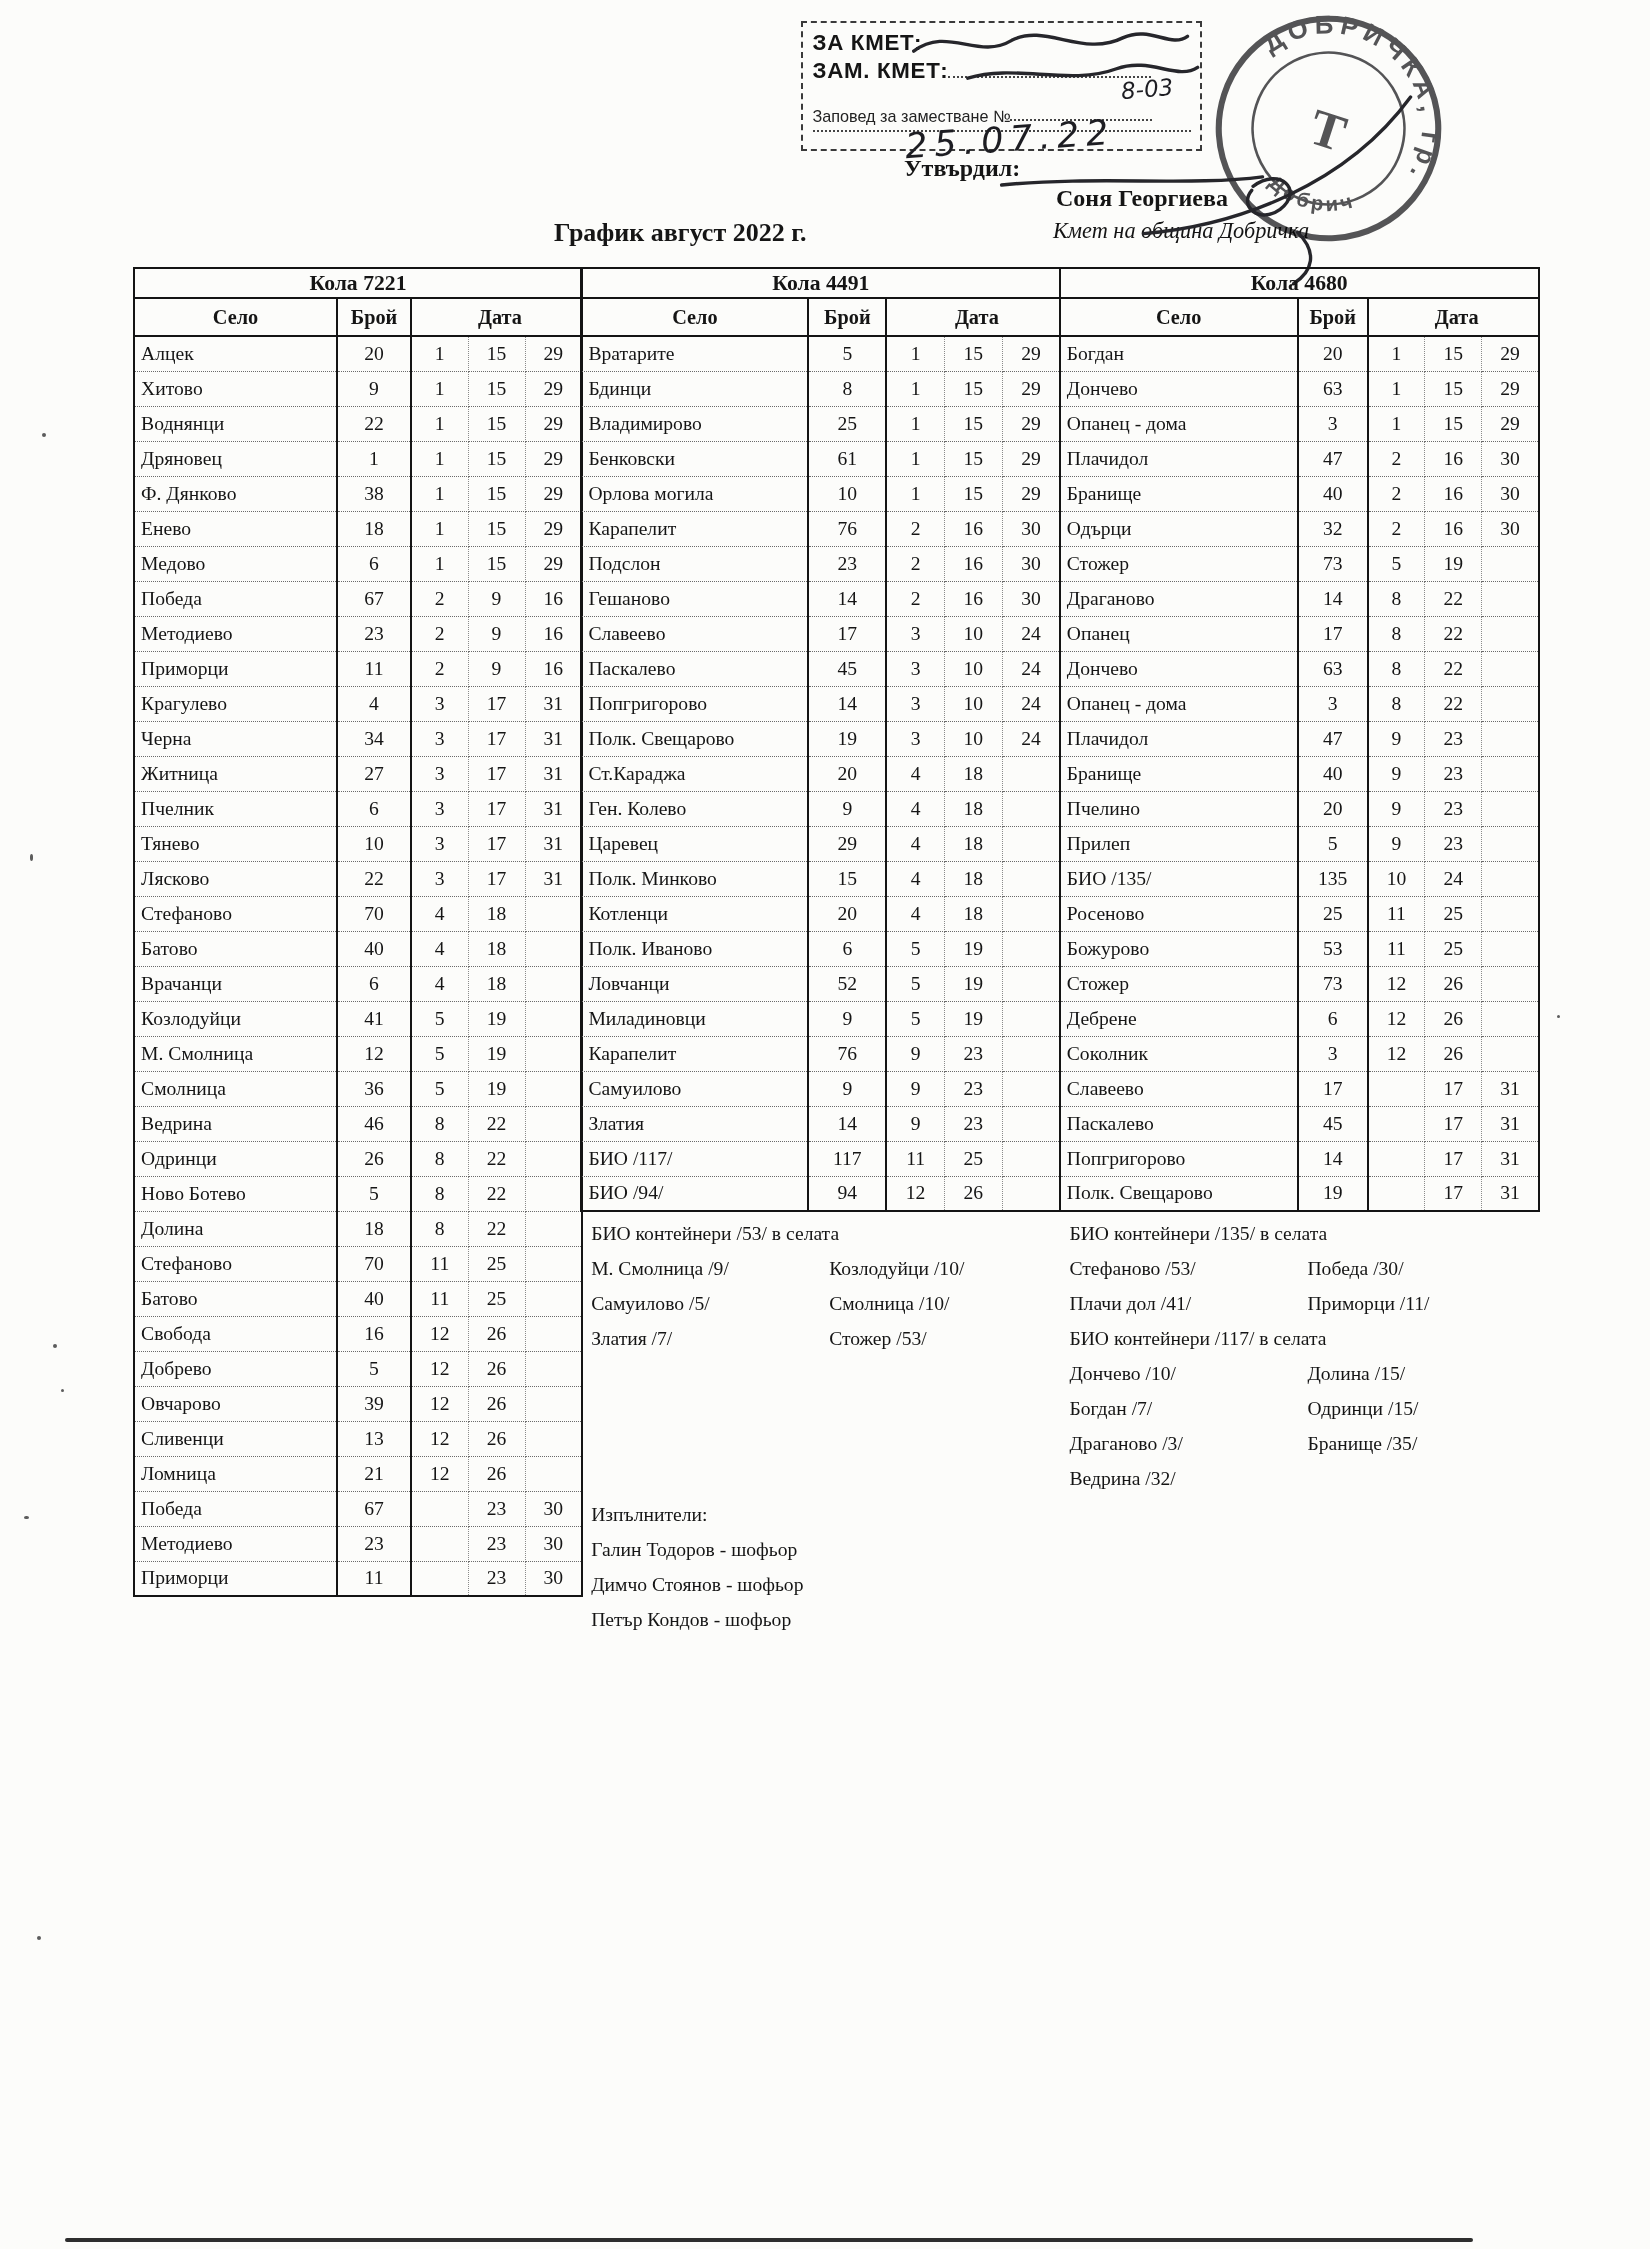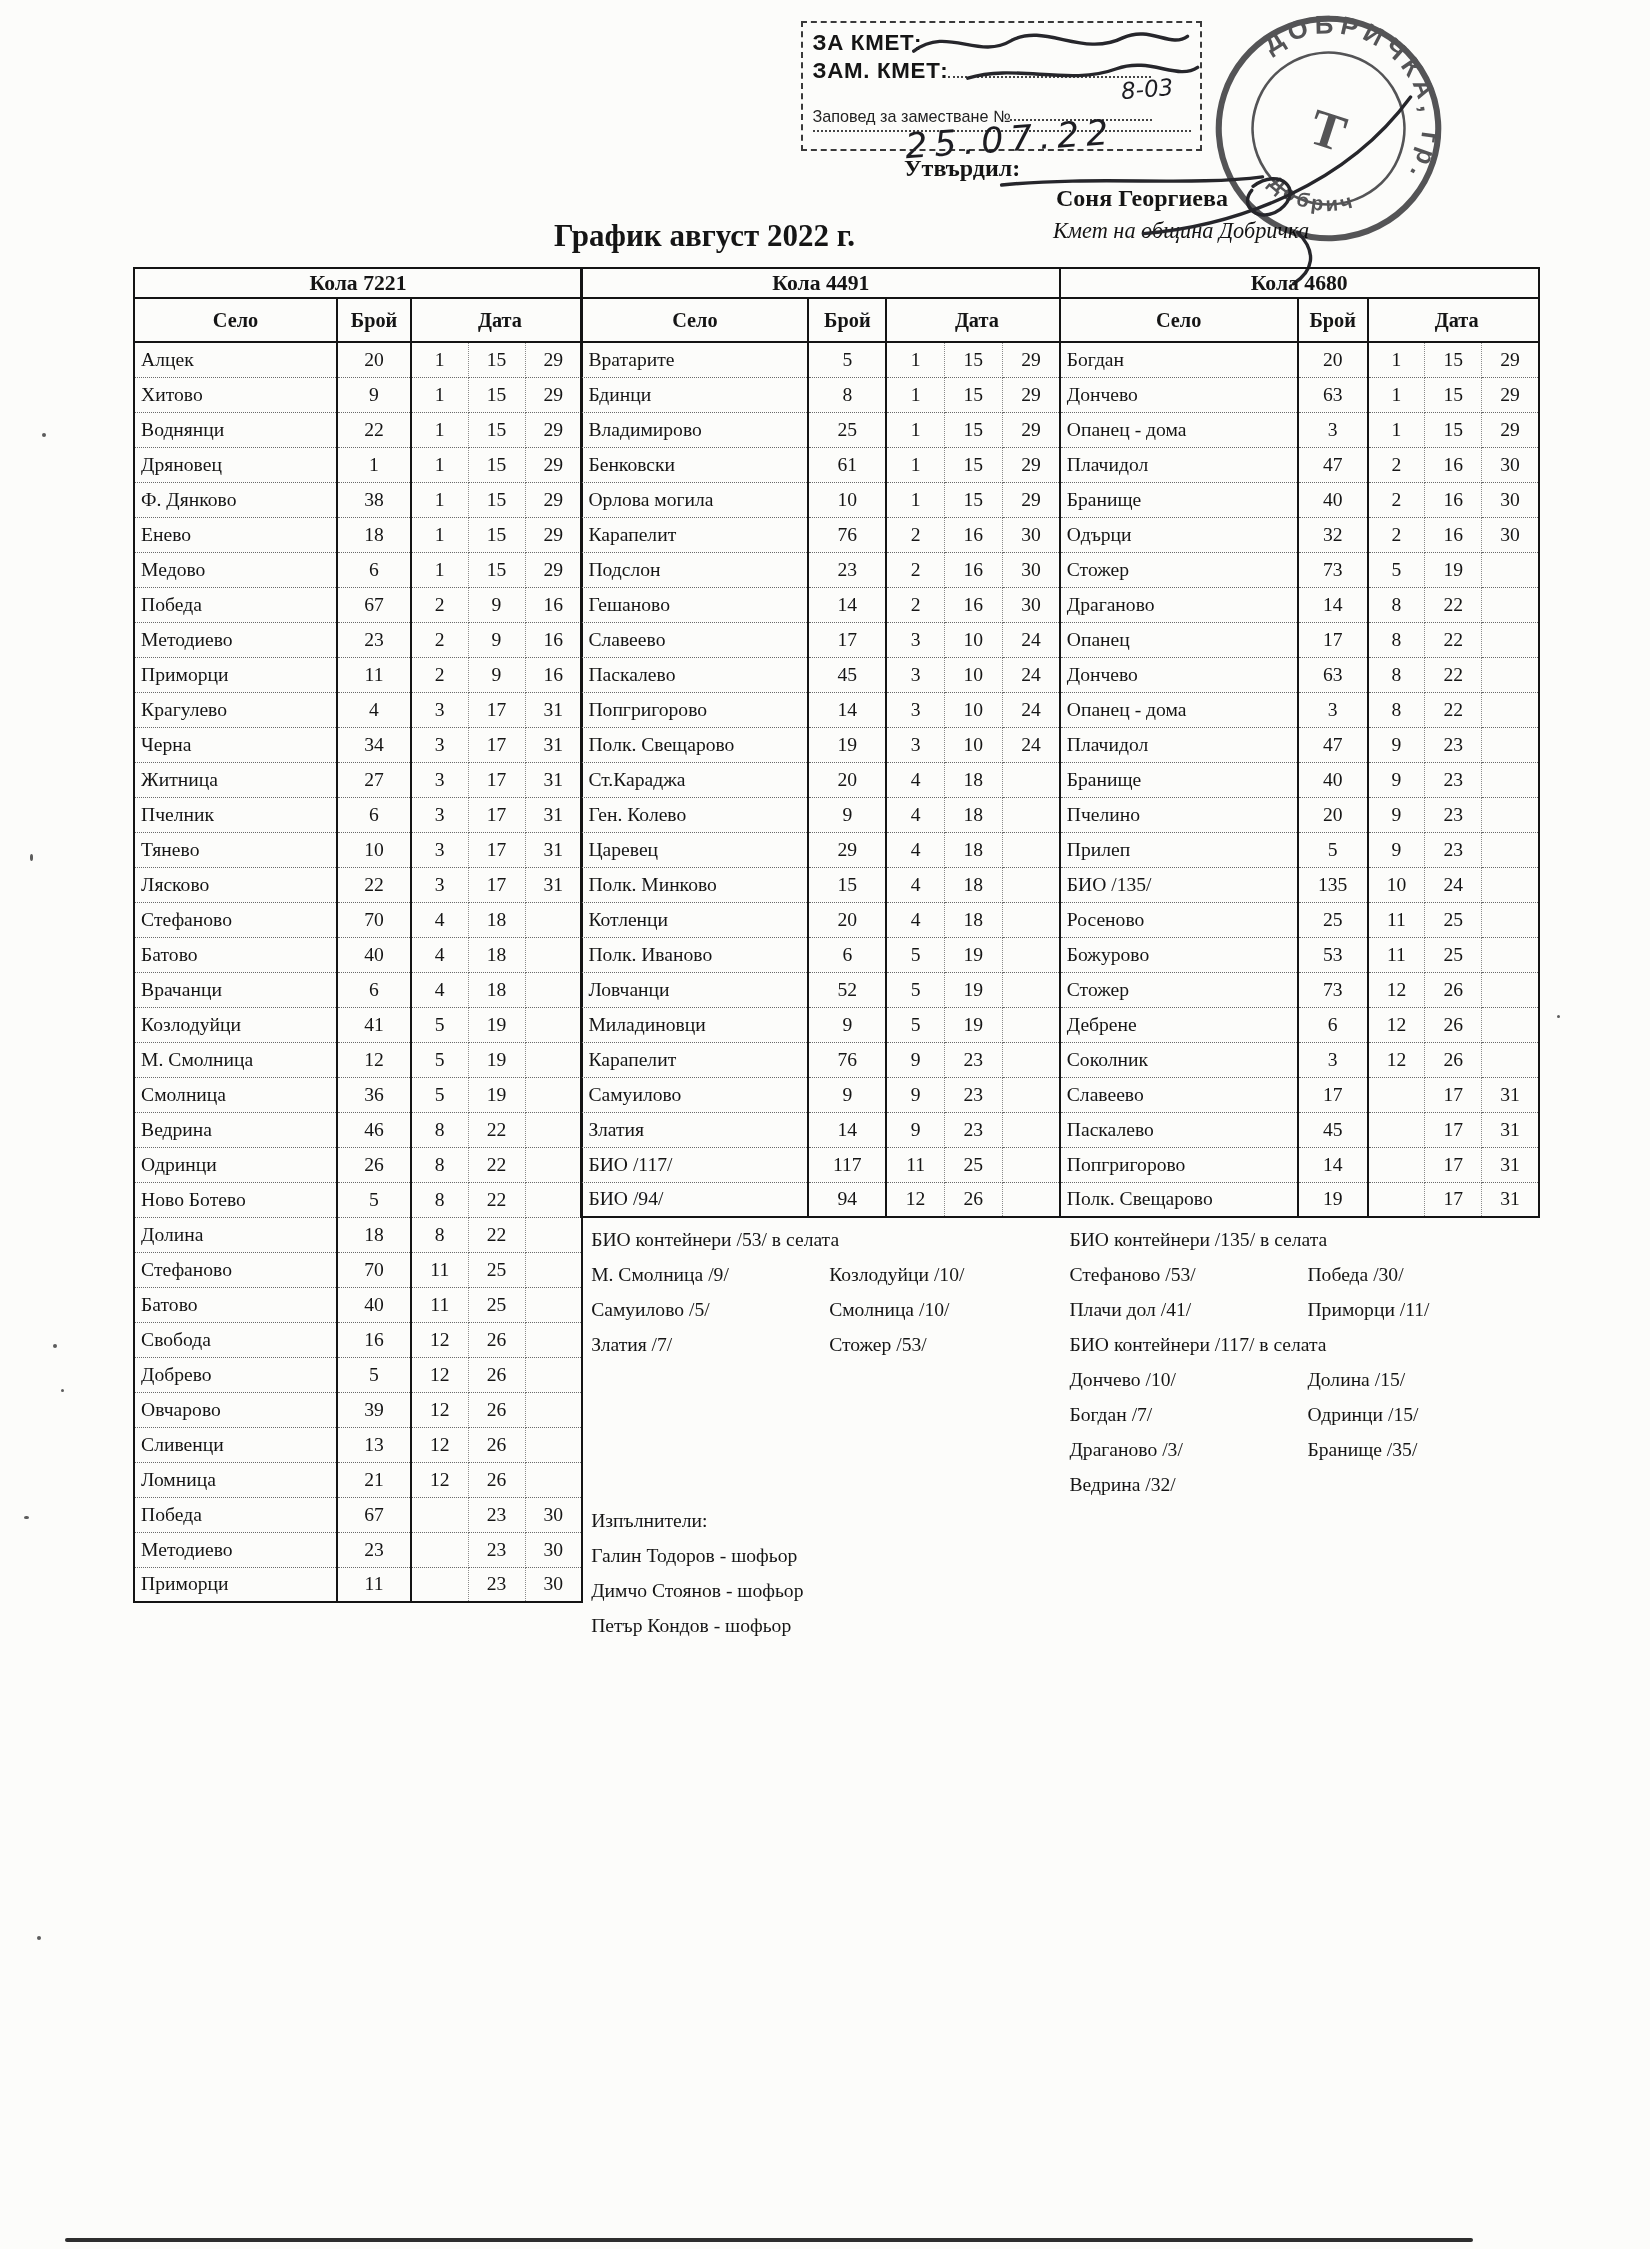--- a/index.html
+++ b/index.html
@@ -24,40 +24,40 @@
   .sb-bottomline { position:absolute; left:9.5px; right:9.5px; bottom:17.6px; border-bottom:2.7px dotted #444; }
   .handwriting {
     font-family:"DejaVu Sans", sans-serif;
     font-style:italic; color:#1d1d22;
   }
   .hw-number { position:absolute; right:27px; top:53px; font-size:23px; transform:rotate(-5deg); }
   .hw-date { position:absolute; left:102px; bottom:-9.5px; font-size:35px; letter-spacing:6.8px; transform:rotate(-4deg); }
   .utvardil { position:absolute; left:904px; top:139px; font-weight:bold; font-size:24px; }
   .approver-name { position:absolute; left:1056px; top:169px; font-weight:bold; font-size:24px; }
   .approver-title { position:absolute; left:1053px; top:202px; font-style:italic; font-size:22.3px; }
-  .doc-title { position:absolute; left:554px; top:202px; font-weight:bold; font-size:31px; }
+  .doc-title { position:absolute; left:554px; top:202px; font-weight:bold; font-size:26px; }
   .round-stamp { position:absolute; left:1193px; top:-23px; width:271px; height:271px; opacity:.82; mix-blend-mode:multiply; }
   .sig-overlay { position:absolute; left:0; top:0; width:1651px; height:338px; pointer-events:none; }
   
   .table-wrap { position:absolute; left:133px; top:267px; display:flex; align-items:flex-start; }
   table.sched { border-collapse:collapse; table-layout:fixed; border:2.7px solid #141414; }
   .sec2 table.sched, .sec3 table.sched { margin-left:-2.7px; }
   .sec1 table.sched { width:447px; }
   .sec2 table.sched { width:479px; }
   .sec3 table.sched { width:479px; }
   .sec1 col.v{width:203px}.sec1 col.c{width:74px}.sec1 col.d{width:57px}
   .sec2 col.v{width:227px}.sec2 col.c{width:78px}.sec2 col.d{width:58px}
   .sec3 col.v{width:238px}.sec3 col.c{width:70px}.sec3 col.d{width:57px}
   .sched th, .sched td { font-size:19.6px; overflow:hidden; white-space:nowrap; }
   .kola-row th {
     font-weight:bold; font-size:21.7px; text-align:center; height:30px;
     border-bottom:2px solid #141414;
   }
   .cols-row th {
-    font-weight:bold; font-size:20.3px; text-align:center; height:44px;
+    font-weight:bold; font-size:20.3px; text-align:center; height:38px;
     border-bottom:2px solid #141414; border-right:2px solid #141414;
   }
   .cols-row th:last-child { border-right:none;padding-left:7px; }
   .sched td { height:35px; border-bottom:1.4px dotted #6a6a6a; }
   td.c-village { padding-left:6.1px; border-right:2px solid #141414; text-align:left; }
   td.c-count { text-align:center; border-right:2px solid #141414; }
   td.c-d1, td.c-d2 { text-align:center; border-right:1.4px dotted #8a8a8a; }
   td.c-d3 { text-align:center; }
   tbody tr:last-child td { border-bottom:2.7px solid #141414; }
   

